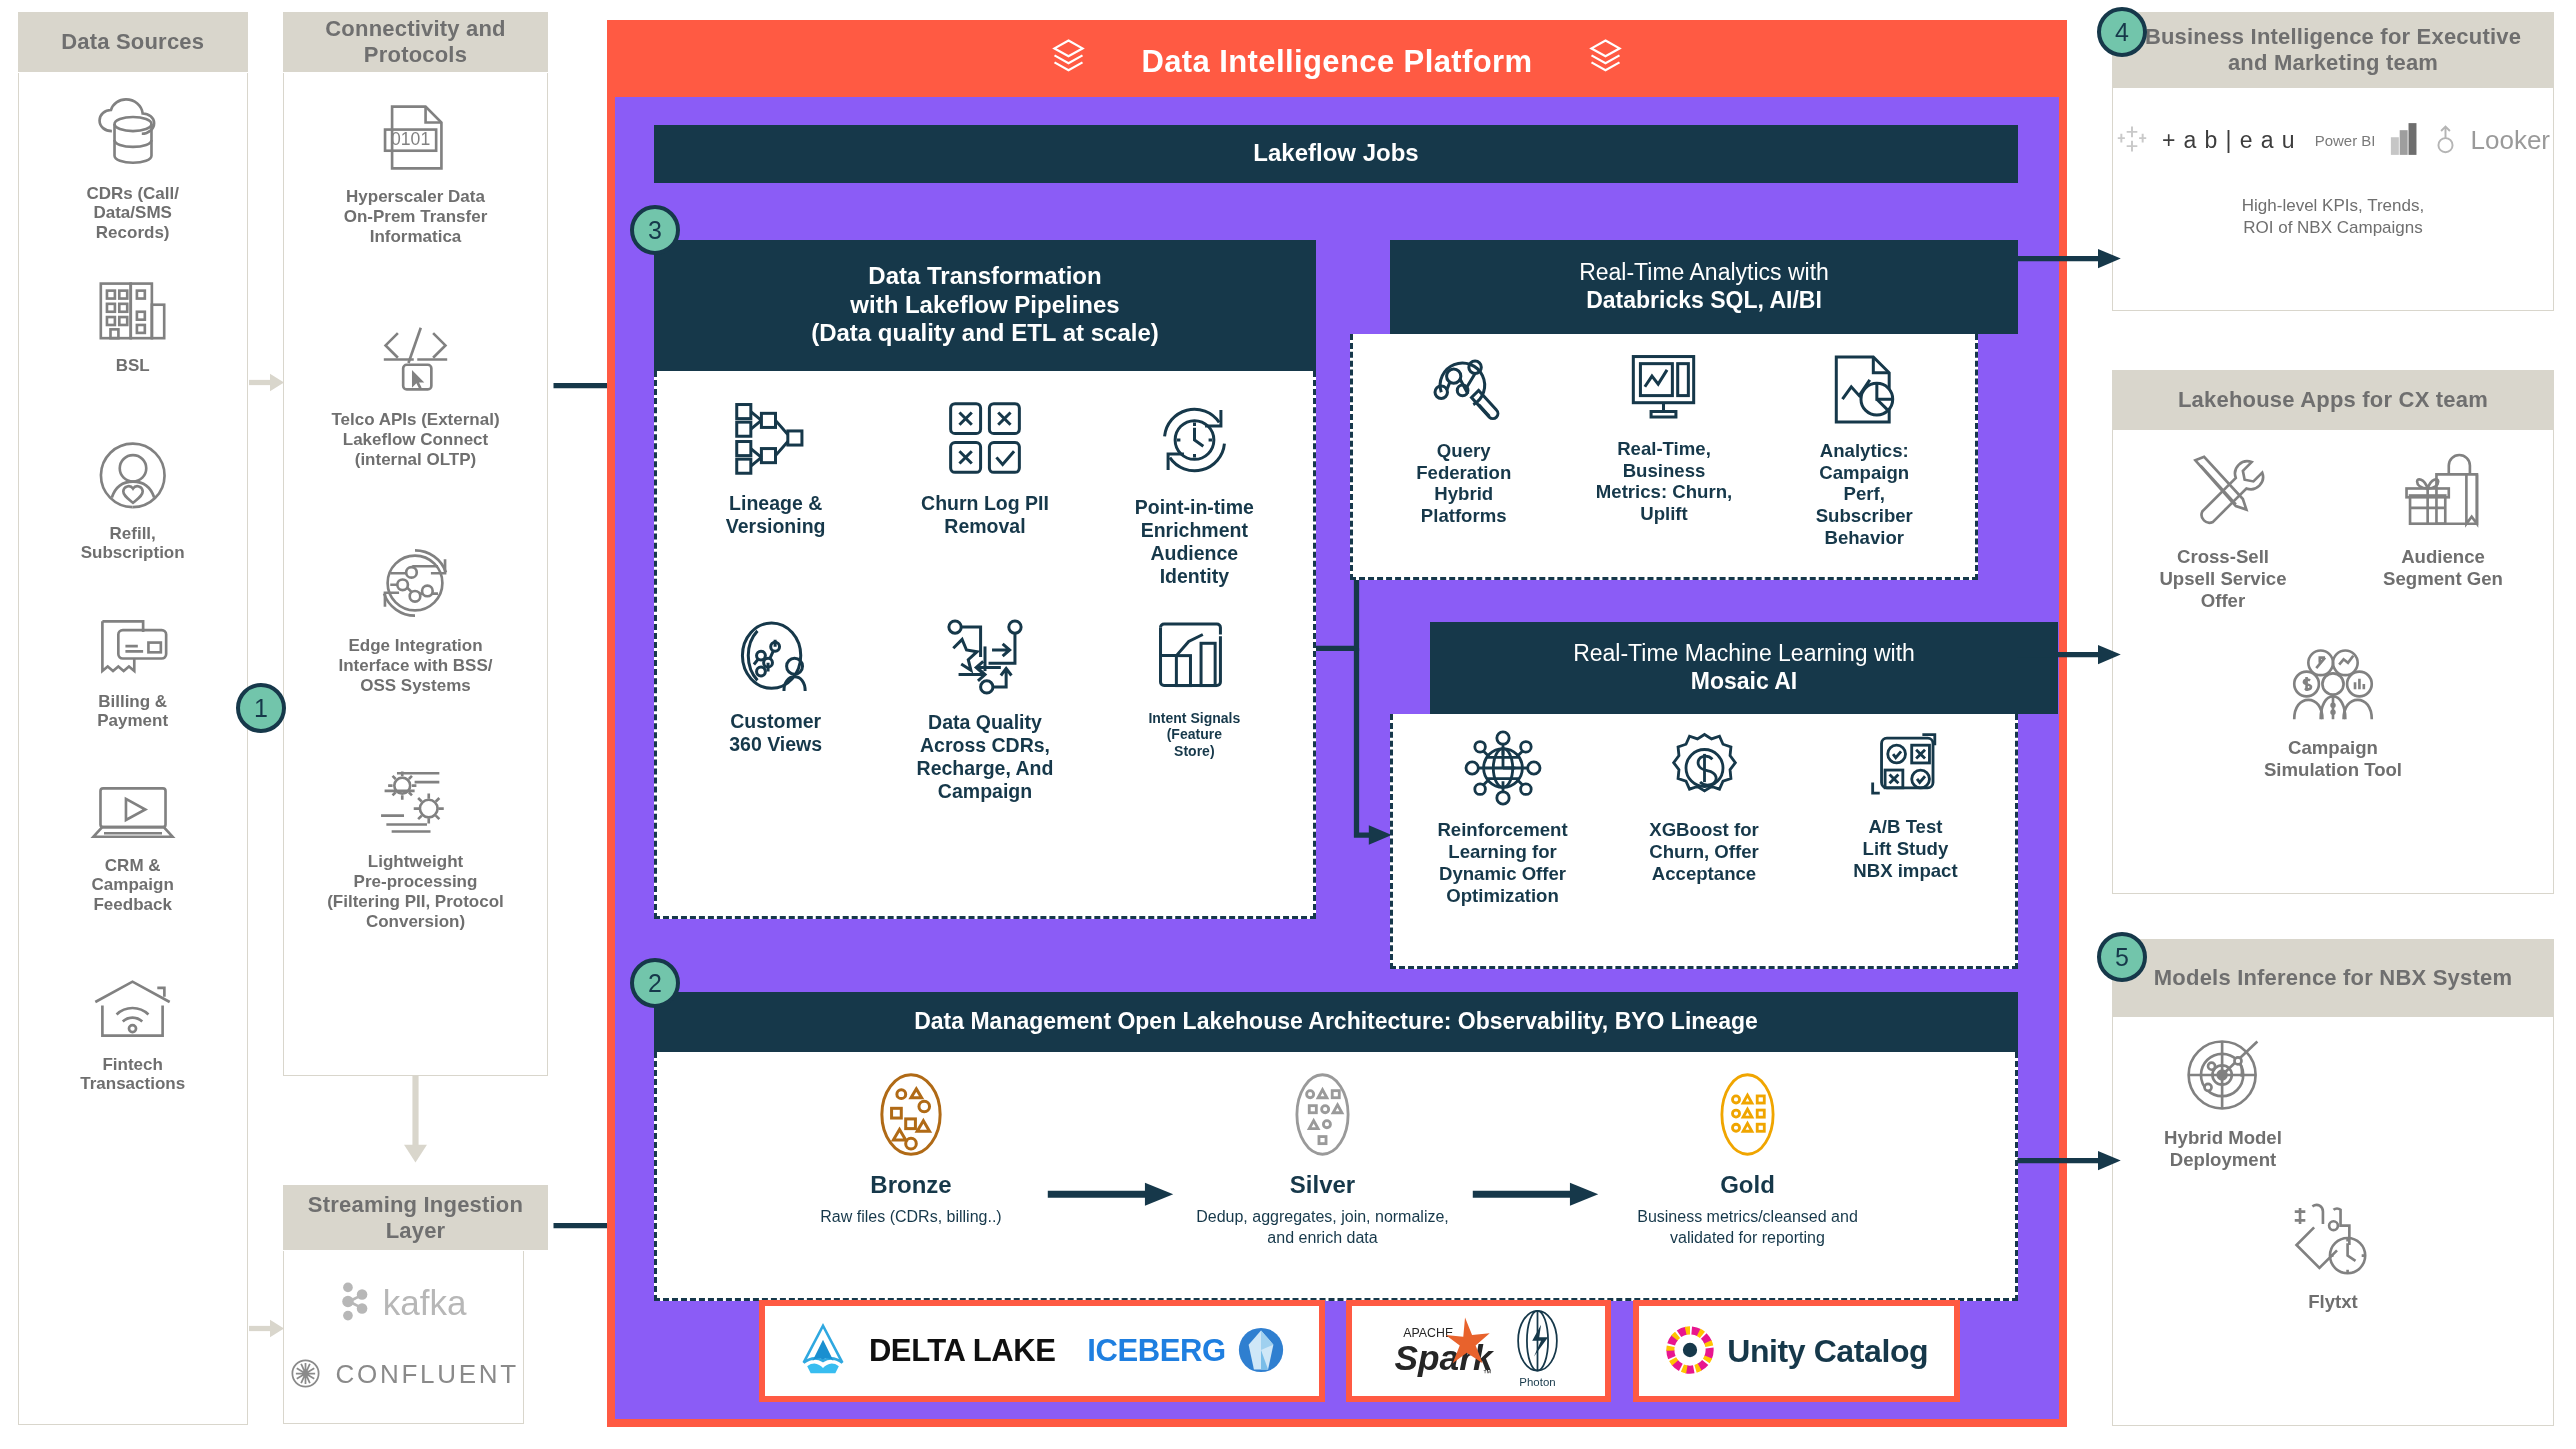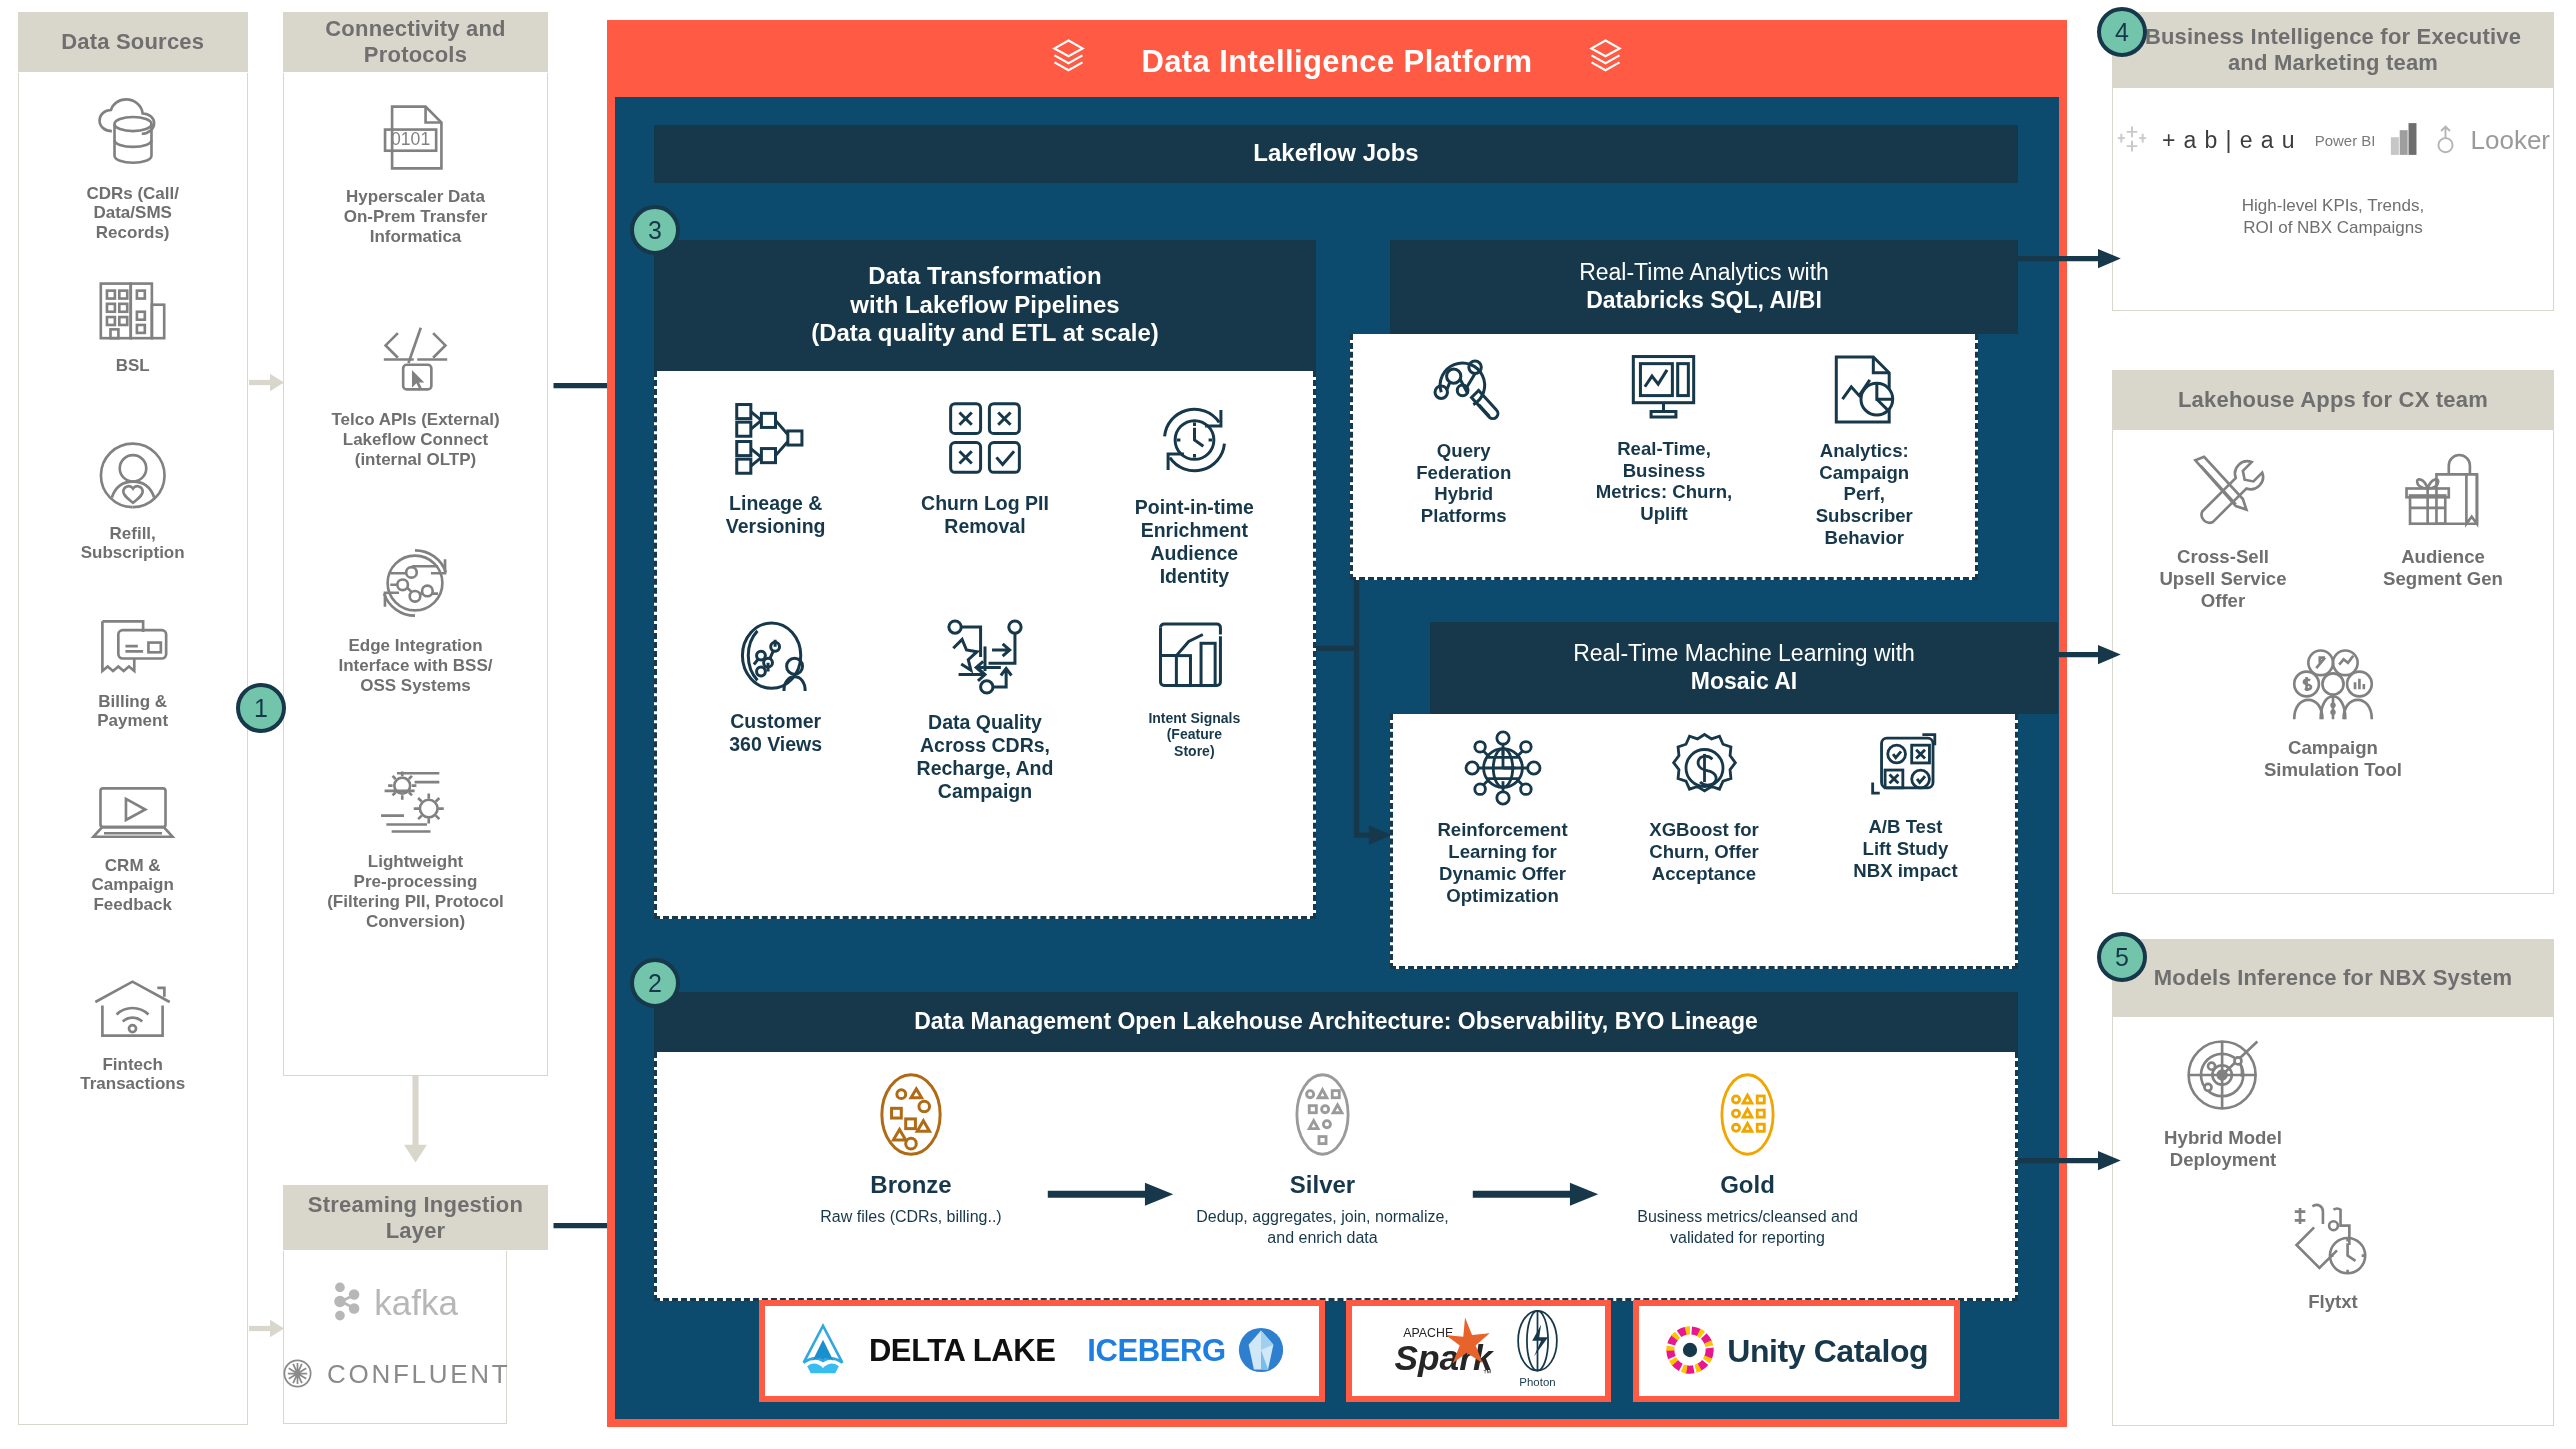--- a/index.html
+++ b/index.html
@@ -42,21 +42,21 @@
     font-size: 25px; font-weight: 400;
     display: flex; align-items: center; justify-content: center;
     z-index: 40;
   }
 
   
   .platform {
     position: absolute;
     left: 607px; top: 19.5px; width: 1460px; height: 1407px;
     border: 8px solid #ff5a43;
-    background: #0c4a6e;
+    background: #8b5cf6;
   }
   .platform-title {
     height: 69px; background: #ff5a43; color: #fff;
     display: flex; align-items: center; justify-content: center; gap: 53px;
     font-size: 31px; font-weight: bold; letter-spacing: 0.4px;
   }
   .dbx-logo { display: block; }
 
   .darkbar {
     background: #16384a; color: #fff; text-align: center;
@@ -264,21 +264,21 @@
   </div>
 
   <svg style="position:absolute;left:389px;top:1076px;" width="53" height="97" viewBox="0 0 60 110">
     <line x1="30" y1="0" x2="30" y2="80" stroke="#d9d6cc" stroke-width="7"></line>
     <path d="M17 78 L43 78 L30 98 z" fill="#d9d6cc"></path>
   </svg>
 
   <div class="col-head" style="position:absolute;left:283px;top:1185px;width:265px;height:65px;font-size:22px;padding:0 16px;">
     <span>Streaming Ingestion Layer</span>
   </div>
-  <div class="col-body" style="position:absolute;left:283px;top:1251px;width:224px;height:173px;justify-content:center;gap:31px;">
+  <div class="col-body" style="position:absolute;left:283px;top:1251px;width:241px;height:173px;justify-content:center;gap:31px;">
     <div style="display:flex;align-items:center;gap:12.4px;">
       <span class="ico">
         <svg width="30" height="41" viewBox="0 0 34 46" fill="#b7b7b7">
           <circle cx="9" cy="7" r="5.5"></circle>
             <circle cx="9" cy="39" r="5.5"></circle>
           <circle cx="9" cy="23" r="6.5"></circle>
             <circle cx="25" cy="15" r="6"></circle>
             <circle cx="25" cy="31" r="6"></circle>
           <path d="M13 20l8-4 1.4 2.6-8 4zM13 26l8 4 1.4-2.6-8-4z"></path>
         </svg>

